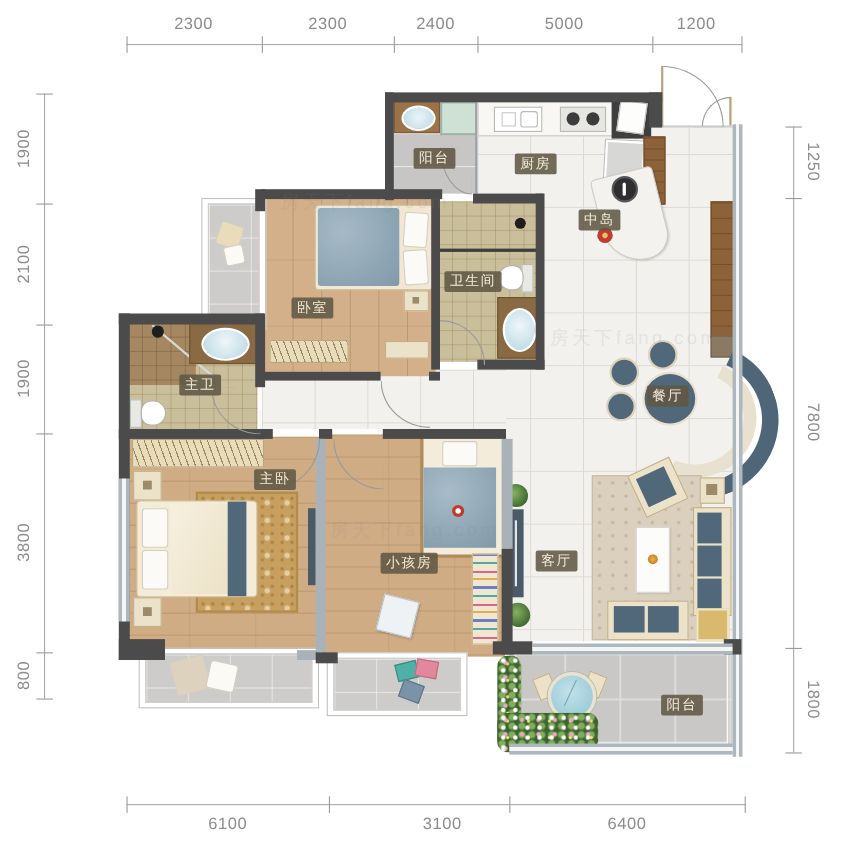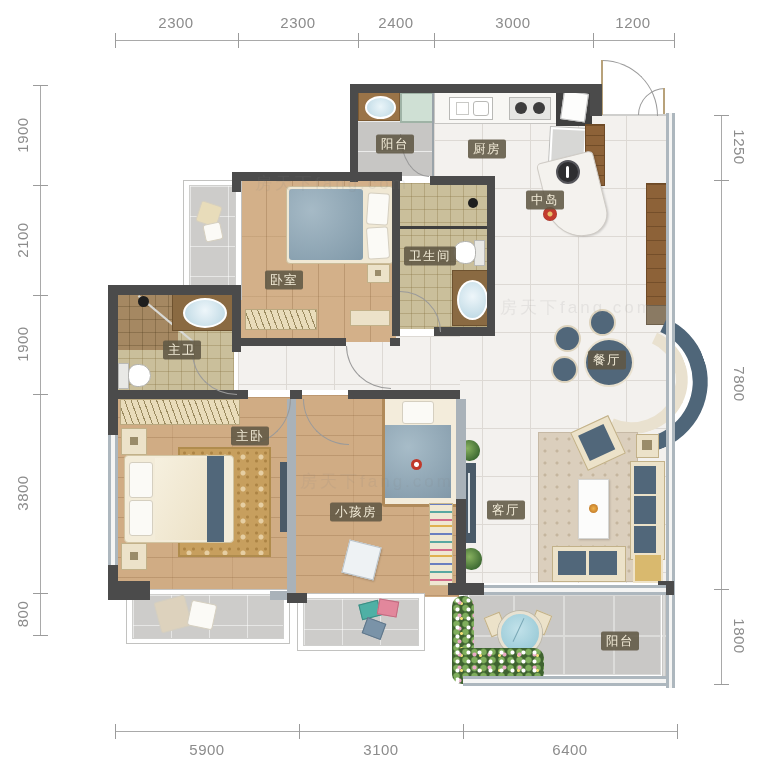--- a/index.html
+++ b/index.html
@@ -79,32 +79,32 @@
     <div class="dline" style="left:115px;top:40px;width:559px;height:1px"></div>
     <div class="tick" style="left:115px;top:33px;width:1px;height:15px"></div>
     <div class="tick" style="left:238px;top:33px;width:1px;height:15px"></div>
     <div class="tick" style="left:358px;top:33px;width:1px;height:15px"></div>
     <div class="tick" style="left:434px;top:33px;width:1px;height:15px"></div>
     <div class="tick" style="left:593px;top:33px;width:1px;height:15px"></div>
     <div class="tick" style="left:674px;top:33px;width:1px;height:15px"></div>
     <div class="dimlab" style="left:176px;top:22px">2300</div>
     <div class="dimlab" style="left:298px;top:22px">2300</div>
     <div class="dimlab" style="left:396px;top:22px">2400</div>
-    <div class="dimlab" style="left:513px;top:22px">3000</div>
+    <div class="dimlab" style="left:513px;top:22px">5000</div>
     <div class="dimlab" style="left:633px;top:22px">1200</div>
   </div>
 
   <div>
     <div class="dline" style="left:115px;top:731px;width:563px;height:1px"></div>
     <div class="tick" style="left:115px;top:724px;width:1px;height:15px"></div>
     <div class="tick" style="left:299px;top:724px;width:1px;height:15px"></div>
     <div class="tick" style="left:463px;top:724px;width:1px;height:15px"></div>
     <div class="tick" style="left:677px;top:724px;width:1px;height:15px"></div>
-    <div class="dimlab" style="left:207px;top:749px">5900</div>
-    <div class="dimlab" style="left:381px;top:749px">3100</div>
+    <div class="dimlab" style="left:207px;top:749px">6100</div>
+    <div class="dimlab" style="left:402px;top:749px">3100</div>
     <div class="dimlab" style="left:570px;top:749px">6400</div>
   </div>
 
   <div>
     <div class="dline" style="left:40px;top:85px;width:1px;height:550px"></div>
     <div class="tick" style="left:33px;top:85px;width:15px;height:1px"></div>
     <div class="tick" style="left:33px;top:185px;width:15px;height:1px"></div>
     <div class="tick" style="left:33px;top:295px;width:15px;height:1px"></div>
     <div class="tick" style="left:33px;top:394px;width:15px;height:1px"></div>
     <div class="tick" style="left:33px;top:593px;width:15px;height:1px"></div>
@@ -323,21 +323,21 @@
   <div class="arc a-br" style="left:245px;top:399px;width:45px;height:45px"></div>
   <div class="arc a-bl" style="left:303px;top:399px;width:45px;height:45px"></div>
 
   <div class="lab" style="left:395px;top:144px">阳台</div>
   <div class="lab" style="left:487px;top:149px">厨房</div>
   <div class="lab" style="left:545px;top:200px">中岛</div>
   <div class="lab" style="left:284px;top:280px">卧室</div>
   <div class="lab" style="left:430px;top:256px">卫生间</div>
   <div class="lab" style="left:182px;top:350px">主卫</div>
   <div class="lab" style="left:250px;top:436px">主卧</div>
-  <div class="lab" style="left:356px;top:512px">小孩房</div>
+  <div class="lab" style="left:372px;top:512px">小孩房</div>
   <div class="lab" style="left:506px;top:510px">客厅</div>
   <div class="lab" style="left:607px;top:360px">餐厅</div>
   <div class="lab" style="left:620px;top:641px">阳台</div>
 
   <div class="wm" style="left:255px;top:172px">房天下fang.com</div>
   <div class="wm" style="left:500px;top:296px">房天下fang.com</div>
   <div class="wm" style="left:300px;top:470px">房天下fang.com</div>
 
 </div>
 

